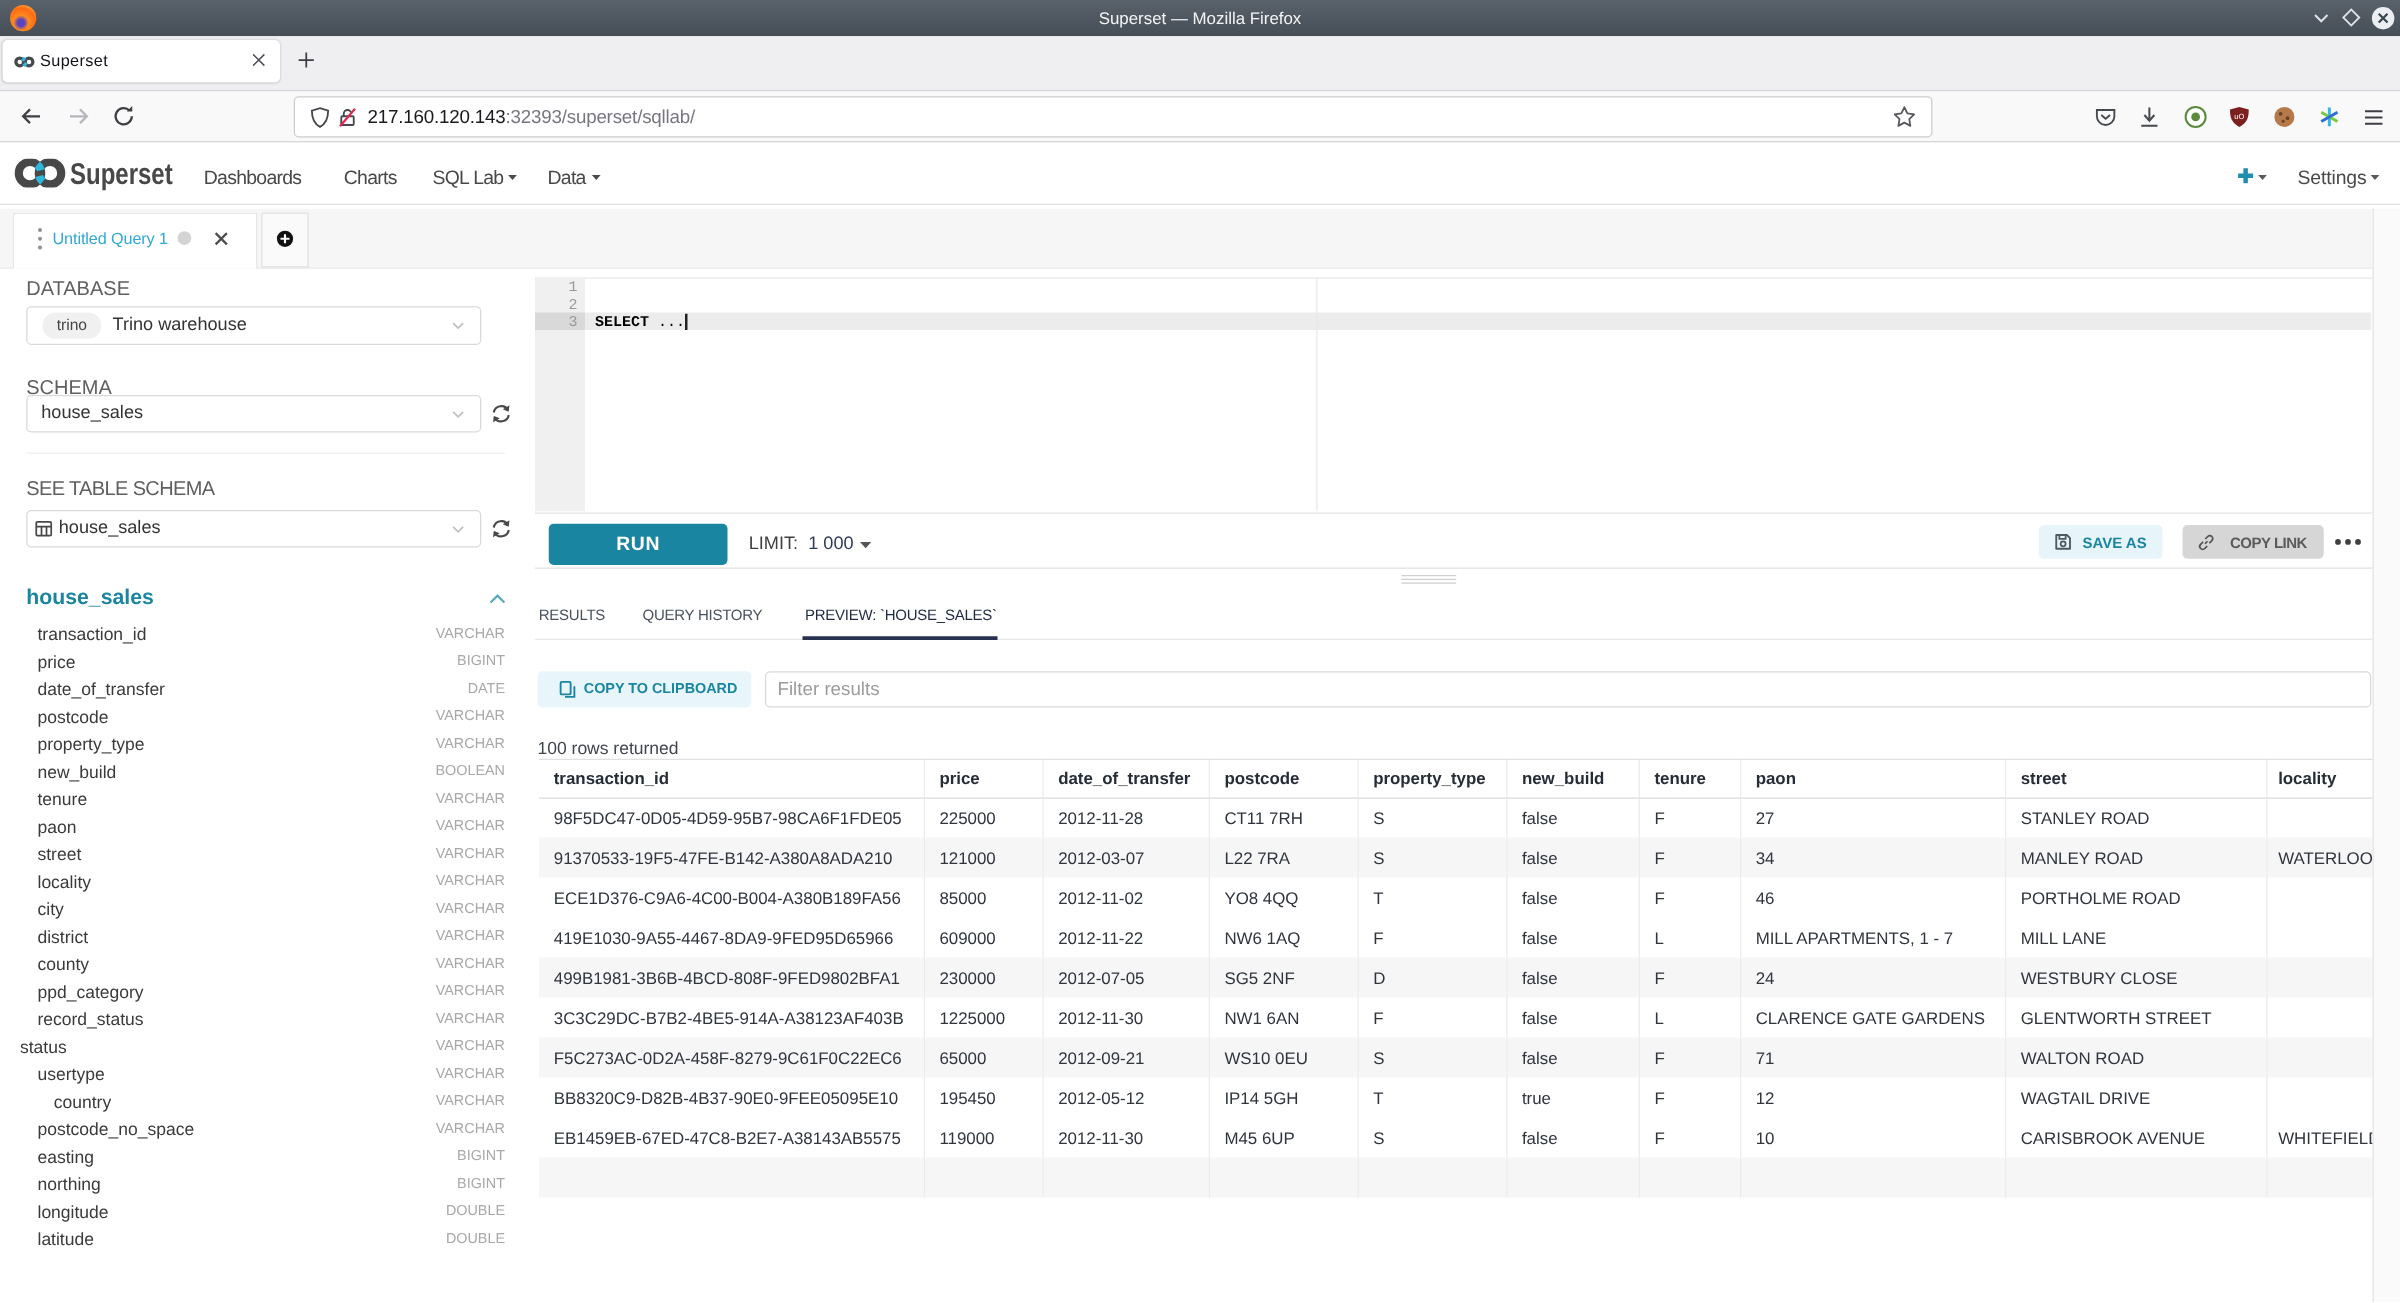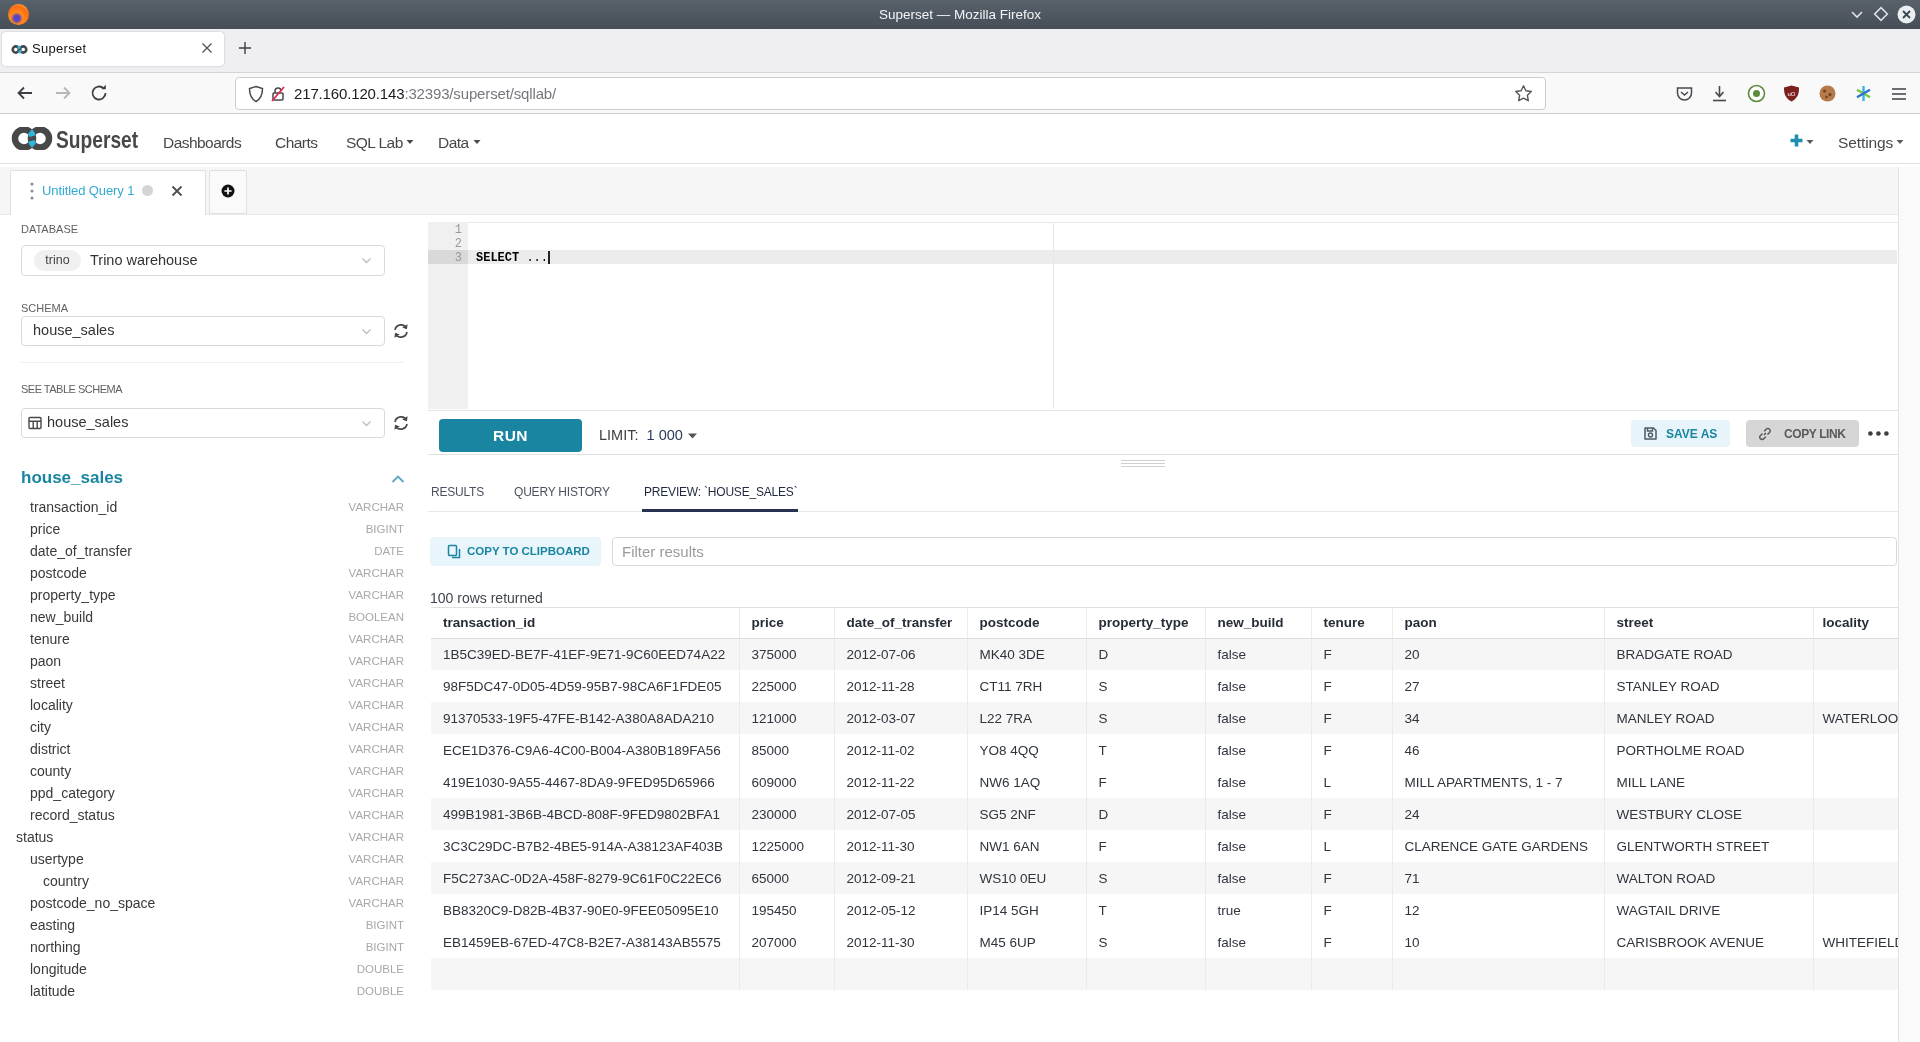--- a/index.html
+++ b/index.html
@@ -20,21 +20,21 @@
 #navbar { left:0; top:114px; width:1920px; height:50px; background:#fff; border-bottom:1px solid #e0e0e0; }
 .navitem { top:134px; font-size:15.5px; letter-spacing:-0.55px; color:#484848; }
 #brand { left:56px; top:126px; font-size:24px; font-weight:bold; color:#484848; transform:scaleX(0.8); transform-origin:0 0; }
 
 
 #qtabrow { left:0; top:167px; width:1898px; height:48px; background:#f6f6f6; border-bottom:1px solid #e9e9e9; }
 #qtab { left:10px; top:170px; width:196px; height:45px; background:#fff; border:1px solid #e0e0e0; border-bottom:none; border-radius:2px 2px 0 0; }
 #qtabplus { left:209px; top:170px; width:38px; height:44px; background:#fafafa; border:1px solid #e0e0e0; border-radius:2px 2px 0 0; }
 
 
-.sideLabel { left:21px; font-size:11px; color:#5f5f5f; }
+.sideLabel { left:21px; font-size:16px; color:#5f5f5f; }
 .selbox { left:21px; width:364px; height:31px; border:1px solid #d9d9d9; border-radius:4px; background:#fff; }
 .selchev { width:11px; height:11px; }
 
 
 #edTopBorder { left:428px; top:222px; width:1470px; height:1px; background:#e8e8e8; }
 #gutter { left:428px; top:222px; width:40px; height:187px; background:#f0f0f0; }
 .lnum { width:34px; text-align:right; font-family:"Liberation Mono",monospace; font-size:12px; color:#999; }
 #aceline { left:468px; top:250px; width:1429px; height:14px; background:#ececec; }
 #gutact { left:428px; top:250px; width:40px; height:14px; background:#d9d9d9; }
 #printmargin { left:1053px; top:223px; width:1px; height:186px; background:#e7e7e7; }
@@ -419,32 +419,20 @@
             <th class="bl">price</th>
             <th class="bl">date_of_transfer</th>
             <th class="bl">postcode</th>
             <th class="bl">property_type</th>
             <th class="bl">new_build</th>
             <th class="bl">tenure</th>
             <th class="bl">paon</th>
             <th class="bl">street</th>
             <th class="bl" style="padding-left:9px">locality</th>
           </tr>
-          <tr class="alt">
-            <td class="">1B5C39ED-BE7F-41EF-9E71-9C60EED74A22</td>
-            <td class="bl">375000</td>
-            <td class="bl">2012-07-06</td>
-            <td class="bl">MK40 3DE</td>
-            <td class="bl">D</td>
-            <td class="bl">false</td>
-            <td class="bl">F</td>
-            <td class="bl">20</td>
-            <td class="bl">BRADGATE ROAD</td>
-            <td class="bl" style="padding-left:9px"></td>
-          </tr>
           <tr>
             <td class="">98F5DC47-0D05-4D59-95B7-98CA6F1FDE05</td>
             <td class="bl">225000</td>
             <td class="bl">2012-11-28</td>
             <td class="bl">CT11 7RH</td>
             <td class="bl">S</td>
             <td class="bl">false</td>
             <td class="bl">F</td>
             <td class="bl">27</td>
             <td class="bl">STANLEY ROAD</td>
@@ -529,21 +517,21 @@
             <td class="bl">IP14 5GH</td>
             <td class="bl">T</td>
             <td class="bl">true</td>
             <td class="bl">F</td>
             <td class="bl">12</td>
             <td class="bl">WAGTAIL DRIVE</td>
             <td class="bl" style="padding-left:9px"></td>
           </tr>
           <tr>
             <td class="">EB1459EB-67ED-47C8-B2E7-A38143AB5575</td>
-            <td class="bl">207000</td>
+            <td class="bl">119000</td>
             <td class="bl">2012-11-30</td>
             <td class="bl">M45 6UP</td>
             <td class="bl">S</td>
             <td class="bl">false</td>
             <td class="bl">F</td>
             <td class="bl">10</td>
             <td class="bl">CARISBROOK AVENUE</td>
             <td class="bl" style="padding-left:9px">WHITEFIELD</td>
           </tr>
           <tr class="alt">

